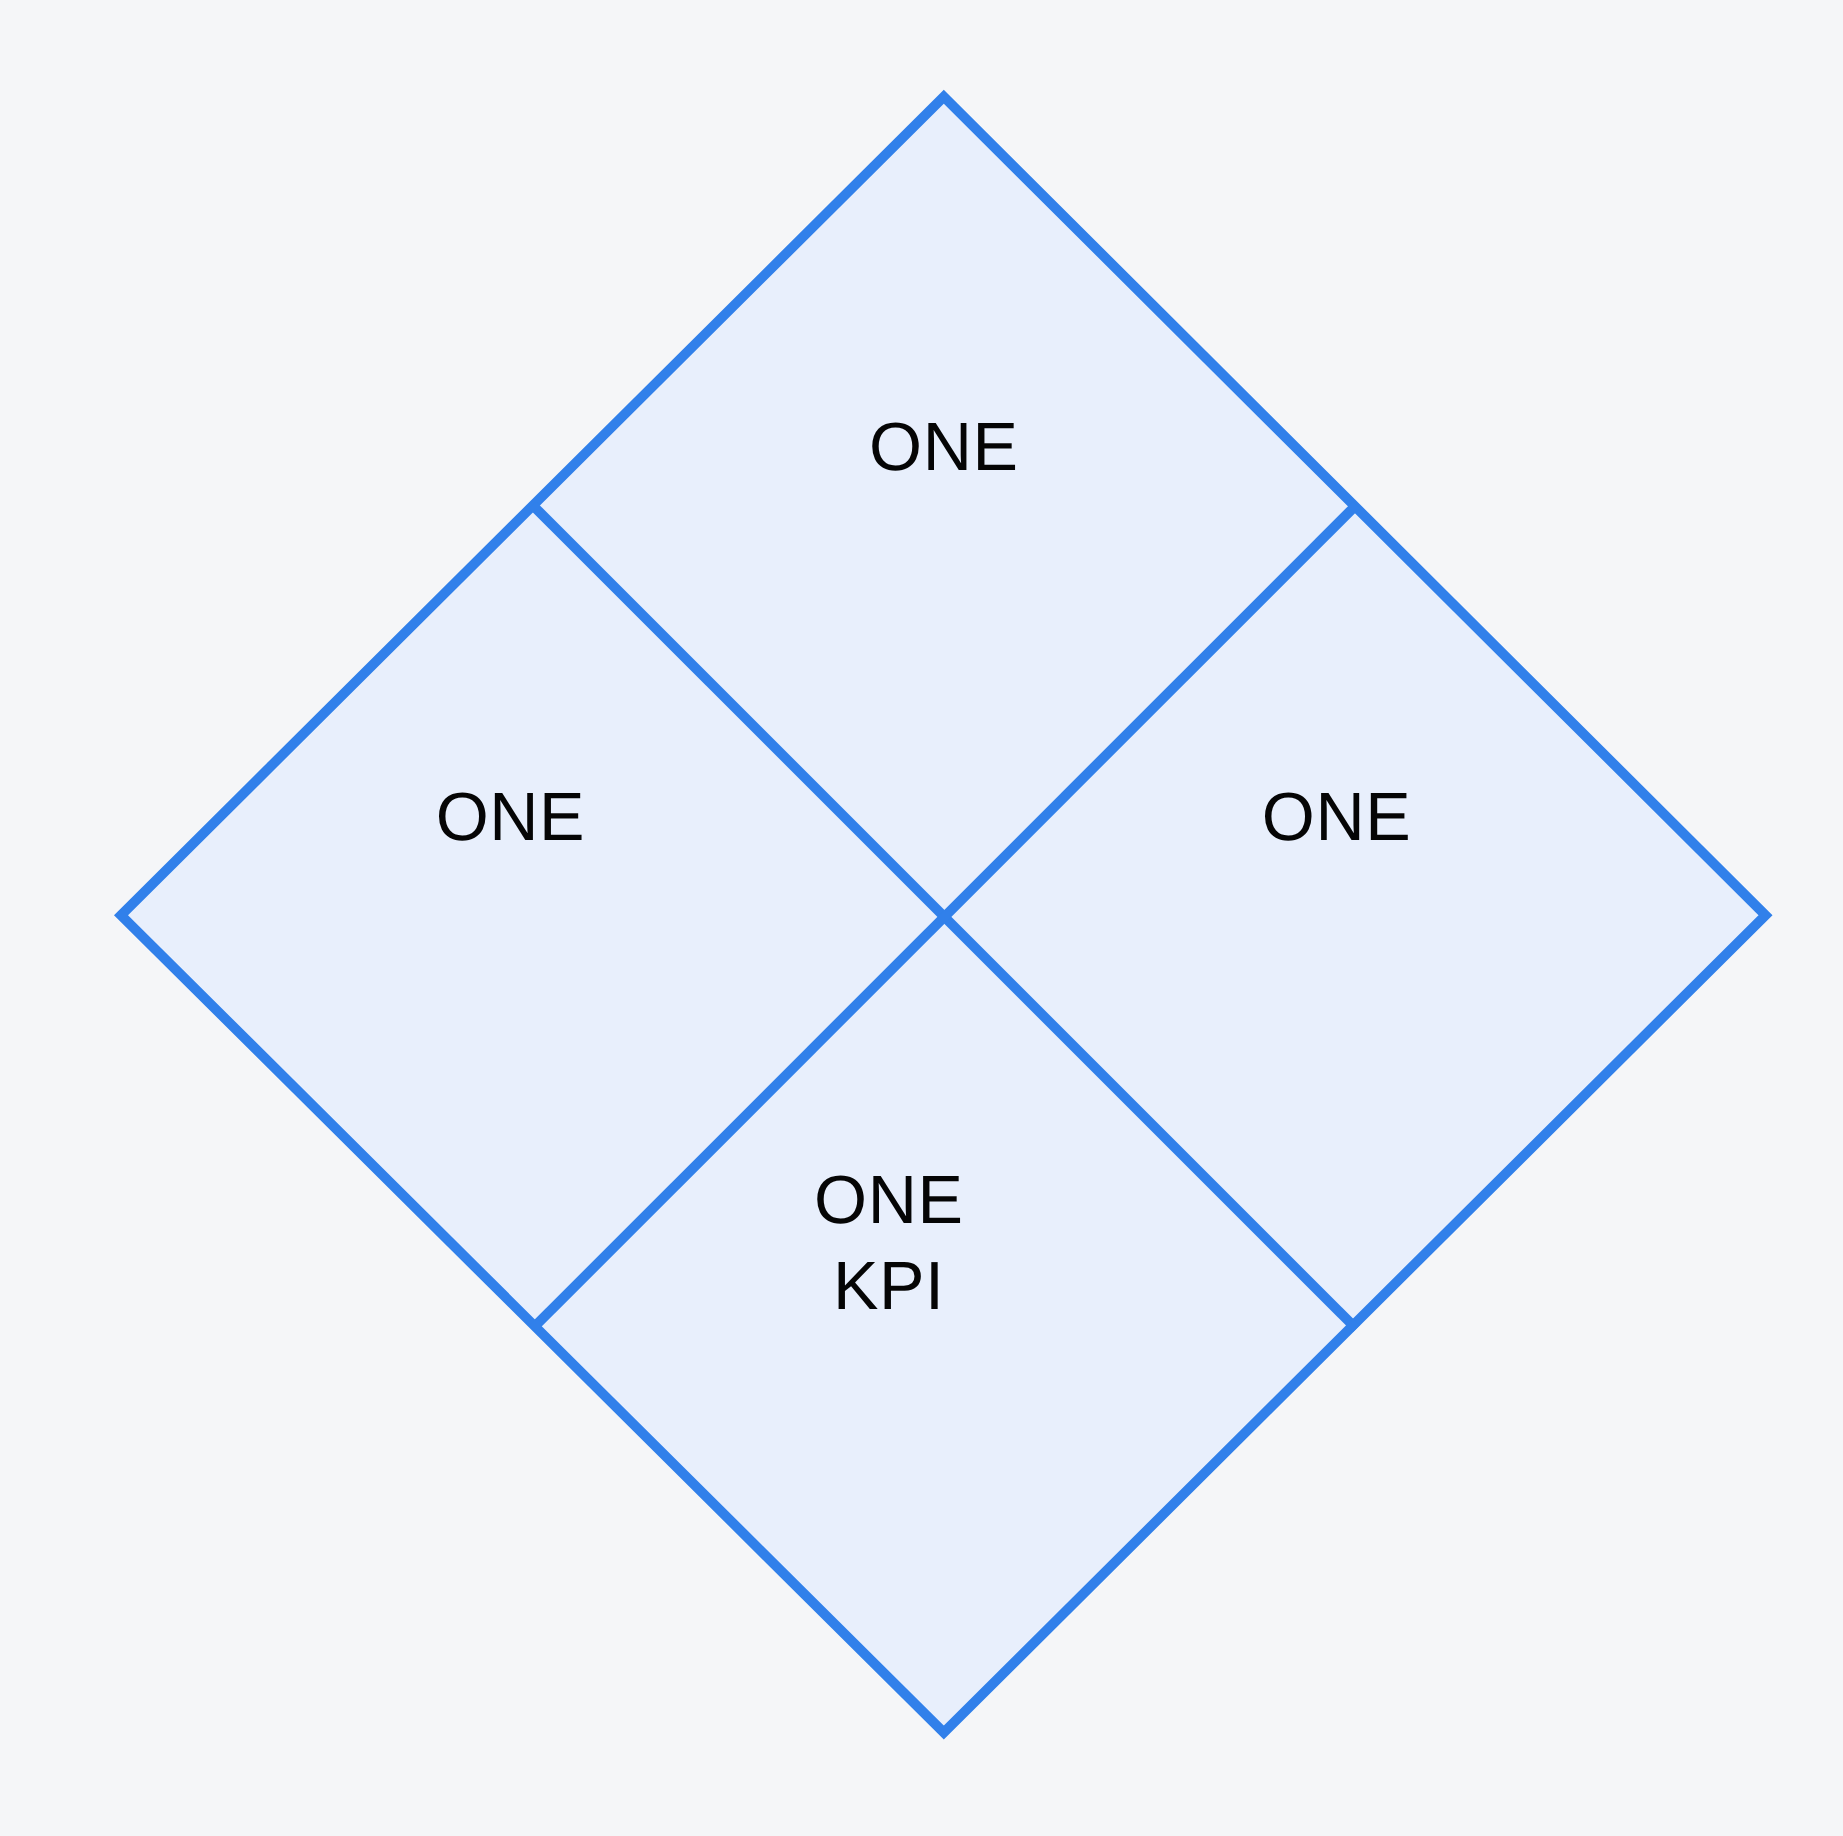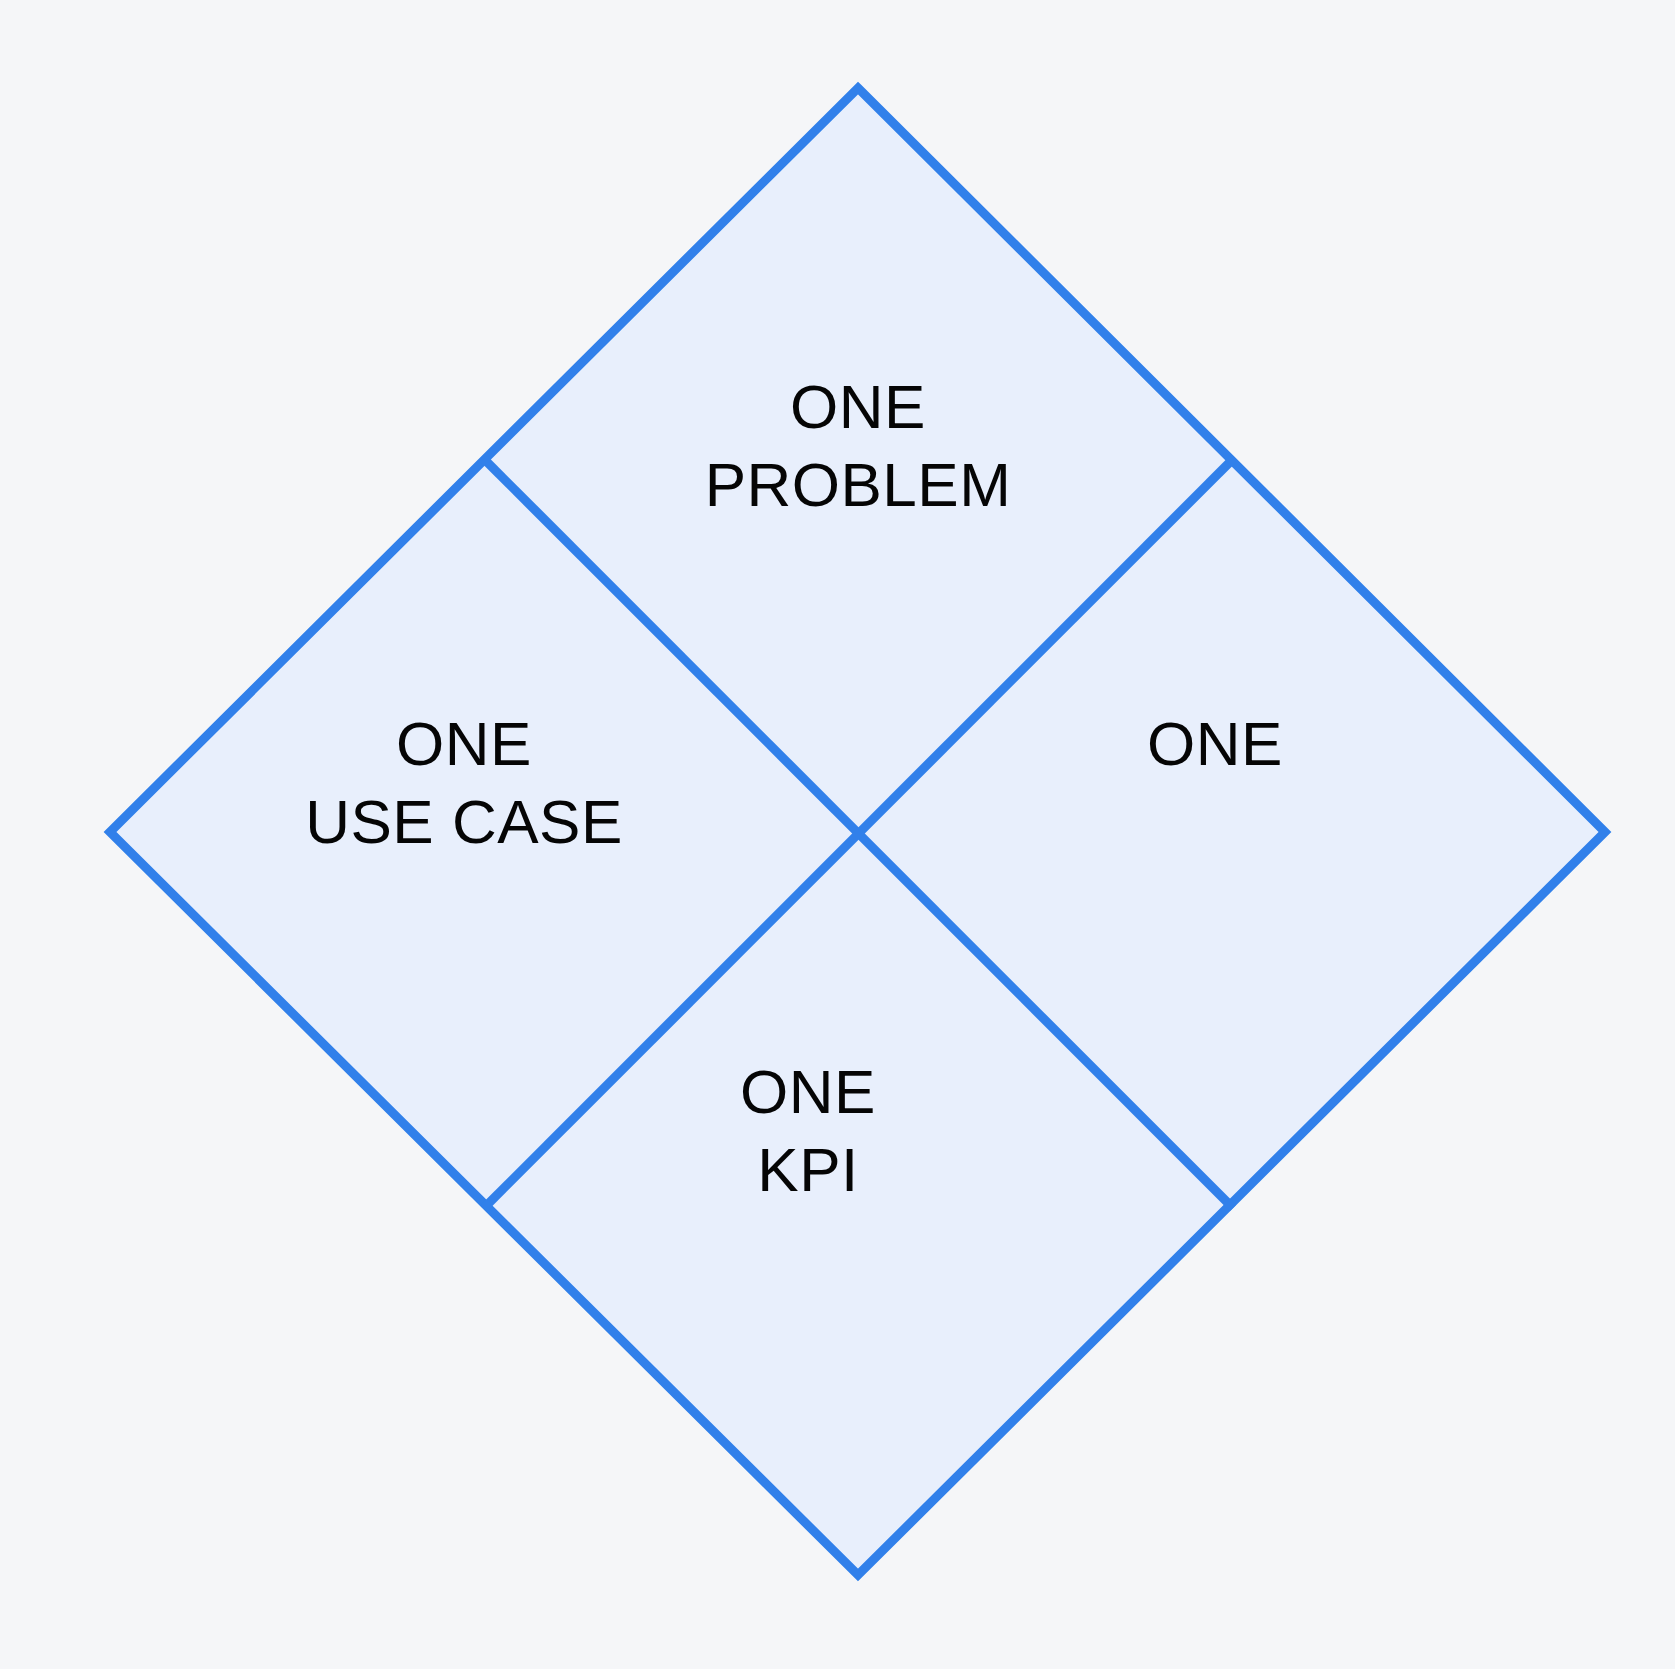--- a/index.html
+++ b/index.html
@@ -98,26 +98,24 @@
 
     <polygon points="838,88 1585,832 838,1575 90,832" fill="#e8effc" stroke="#3180ea" stroke-width="9" stroke-linejoin="miter"></polygon>
 
     <line x1="464" y1="459" x2="1213" y2="1208" stroke="#3180ea" stroke-width="9" stroke-linecap="butt"></line>
 
     <line x1="1213" y1="459" x2="464" y2="1208" stroke="#3180ea" stroke-width="9" stroke-linecap="butt"></line>
   </svg>
 
   <div class="quad-label" id="label-problem">
     <span class="ln">ONE</span>
-    <span class="ln">PROBLEM</span>
   </div>
 
   <div class="quad-label" id="label-usecase">
     <span class="ln">ONE</span>
-    <span class="ln">USE CASE</span>
   </div>
 
   <div class="quad-label" id="label-workflow">
     <span class="ln">ONE</span>
   </div>
 
   <div class="quad-label" id="label-kpi">
     <span class="ln">ONE</span>
     <span class="ln">KPI</span>
   </div>

